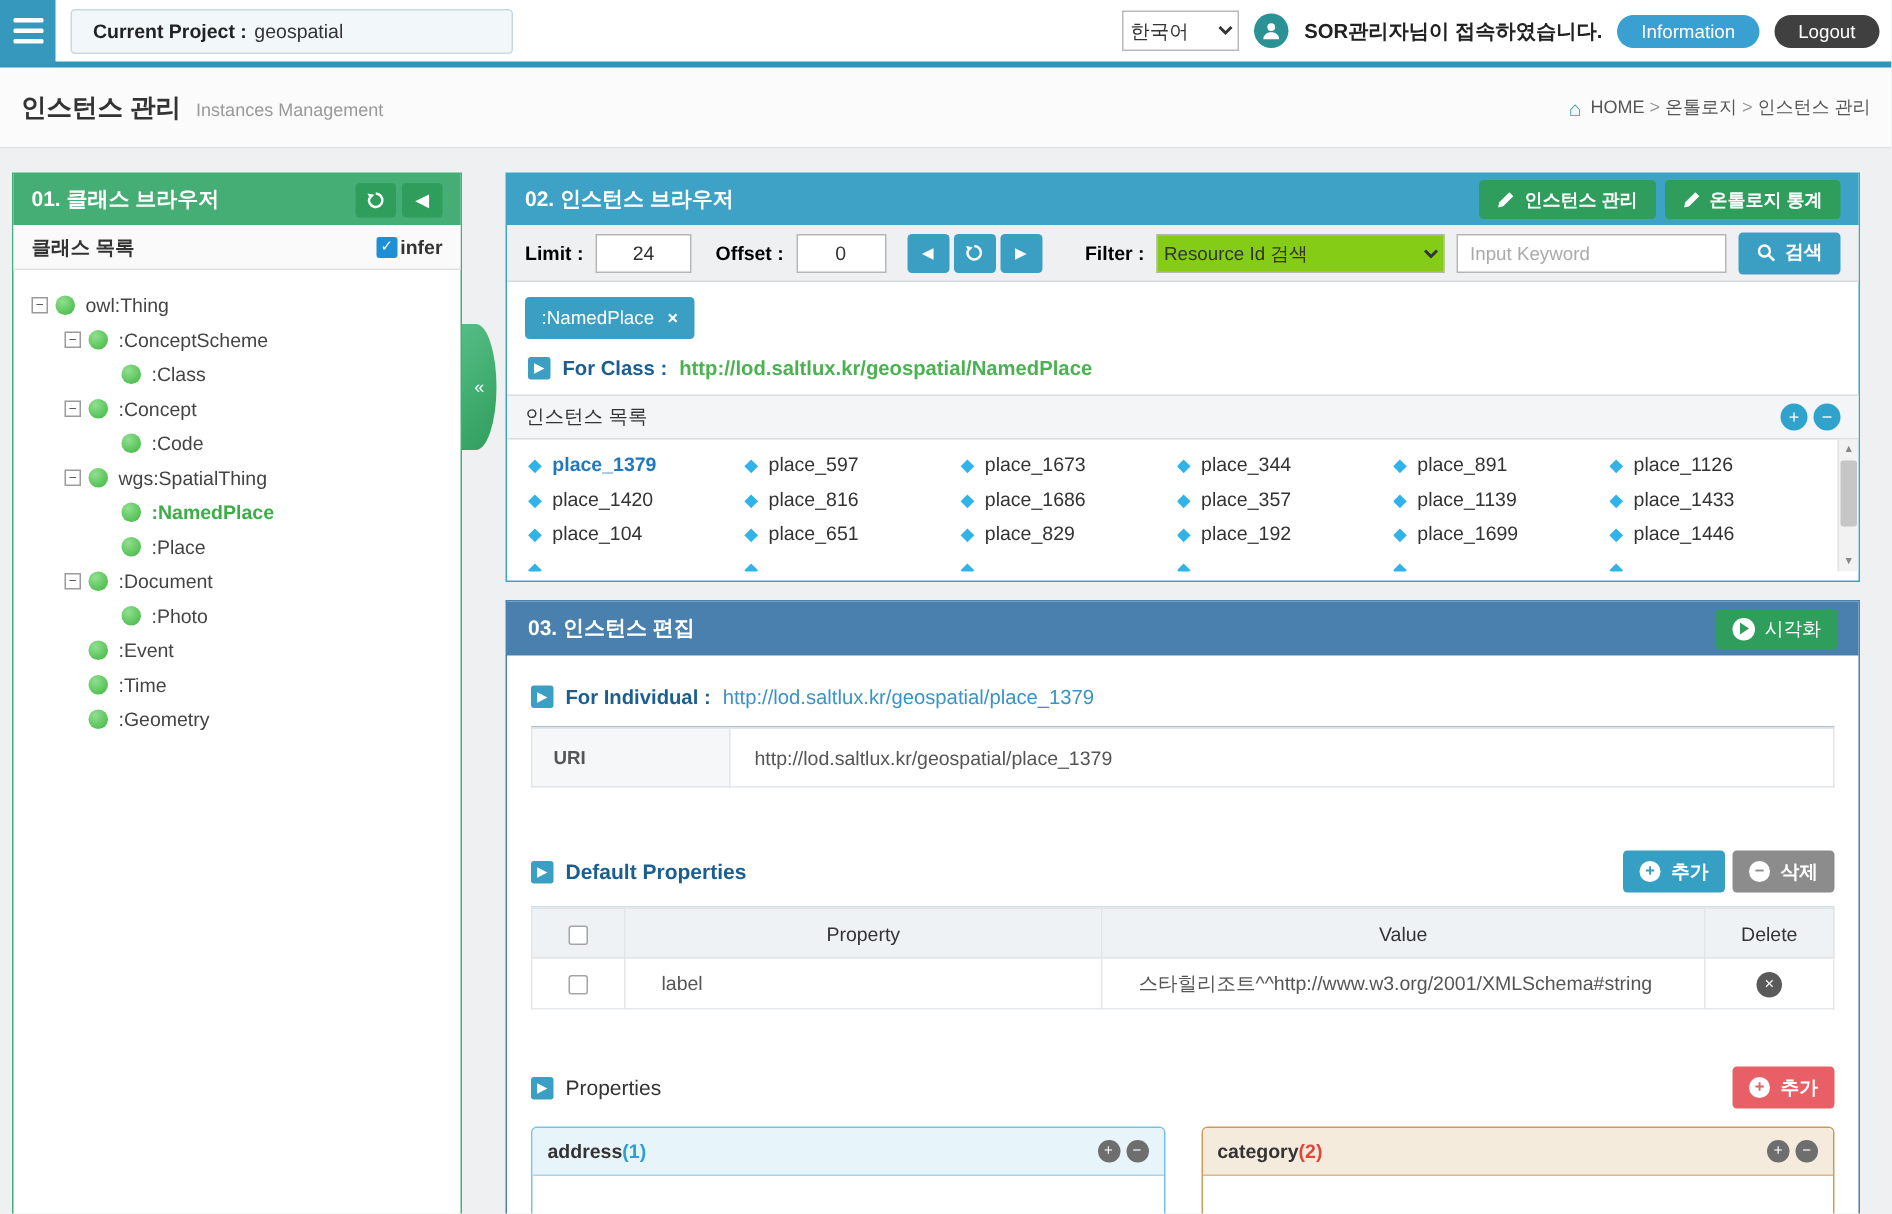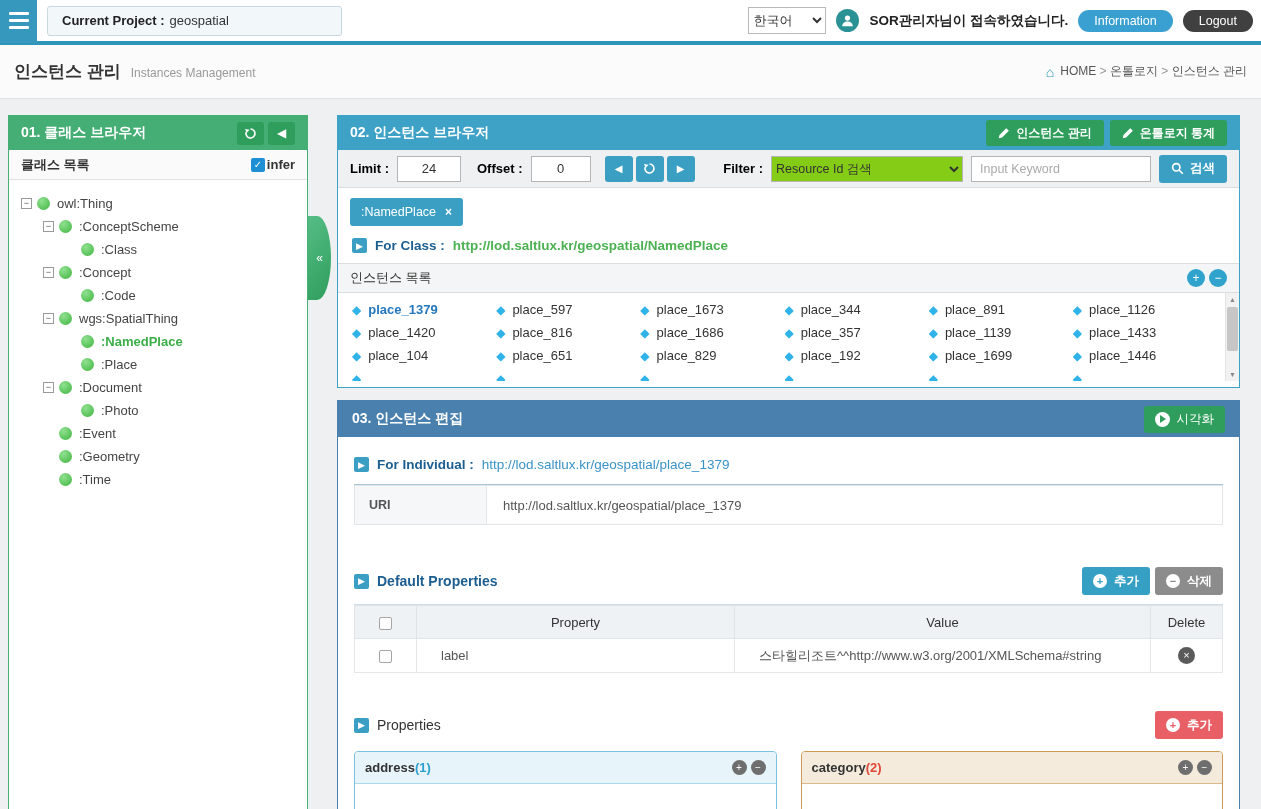--- a/index.html
+++ b/index.html
@@ -98,21 +98,21 @@
   .sec-btn.blue { background:#35a0c4; }
   .sec-btn.gray { background:#8c8c8c; }
   .sec-btn.red { background:#e85f66; }
   .wcircle { width:14px; height:14px; border-radius:50%; background:#fff; font-size:11px; line-height:14px; text-align:center; font-weight:bold; }
   .wcircle.blue { color:#35a0c4; } .wcircle.gray { color:#8c8c8c; } .wcircle.red { color:#e85f66; }
   .dp-table { width:100%; border-collapse:collapse; font-size:13px; margin-top:0; }
   .dp-table th { background:#eef2f5; border:1px solid #dfe4e8; height:33px; font-weight:normal; color:#333; }
   .dp-table td { border:1px solid #e4e8eb; height:34px; color:#555; }
   .col-cb { width:62px; text-align:center; }
   .col-prop { width:318px; }
-  .col-del { width:72px; text-align:center; }
+  .col-del { width:86px; text-align:center; }
   .dp-table td.cell-prop, .dp-table td.cell-val { padding-left:24px; }
   .cb { width:13px; height:13px; border:1px solid #a5a5a5; border-radius:2px; background:#fff; display:inline-block; vertical-align:middle; cursor:pointer; flex:none; }
   .del-x { width:17px; height:17px; border-radius:50%; background:#5a5a5a; color:#fff; font-size:11px; line-height:17px; text-align:center; display:inline-block; cursor:pointer; }
   .props-head { margin-top:38px; display:flex; align-items:center; gap:8px; font-size:14px; }
   .prop-groups { display:flex; gap:24px; margin-top:12px; }
   .prop-box { flex:1; border:1px solid; border-radius:4px; min-height:120px; background:#fff; overflow:hidden; }
   .prop-box.blue { border-color:#79c1dd; }
   .prop-box.orange { border-color:#cf9a55; }
   .prop-box-head { height:32px; display:flex; align-items:center; padding:0 10px; font-size:13px; font-weight:bold; color:#333; }
   .prop-box.blue .prop-box-head { background:#e7f4fa; border-bottom:1px solid #a9d8ea; }
@@ -234,26 +234,26 @@
         <span class="tree-label">:Photo</span>
       </div>
       <div class="tree-row" style="padding-left: 26px;">
         <span class="exp-space"></span>
         <span class="tree-dot"></span>
         <span class="tree-label">:Event</span>
       </div>
       <div class="tree-row" style="padding-left: 26px;">
         <span class="exp-space"></span>
         <span class="tree-dot"></span>
+        <span class="tree-label">:Time</span>
+      </div>
+      <div class="tree-row" style="padding-left: 26px;">
+        <span class="exp-space"></span>
+        <span class="tree-dot"></span>
         <span class="tree-label">:Geometry</span>
-      </div>
-      <div class="tree-row" style="padding-left: 26px;">
-        <span class="exp-space"></span>
-        <span class="tree-dot"></span>
-        <span class="tree-label">:Time</span>
       </div>
     </div>
 </div>
 <div class="collapse-handle">«</div>
 
 <div class="panel2">
   <div class="p2-header">
     <span>02. 인스턴스 브라우저</span>
     <span class="hdr-btns">
       <button class="btn-green">

